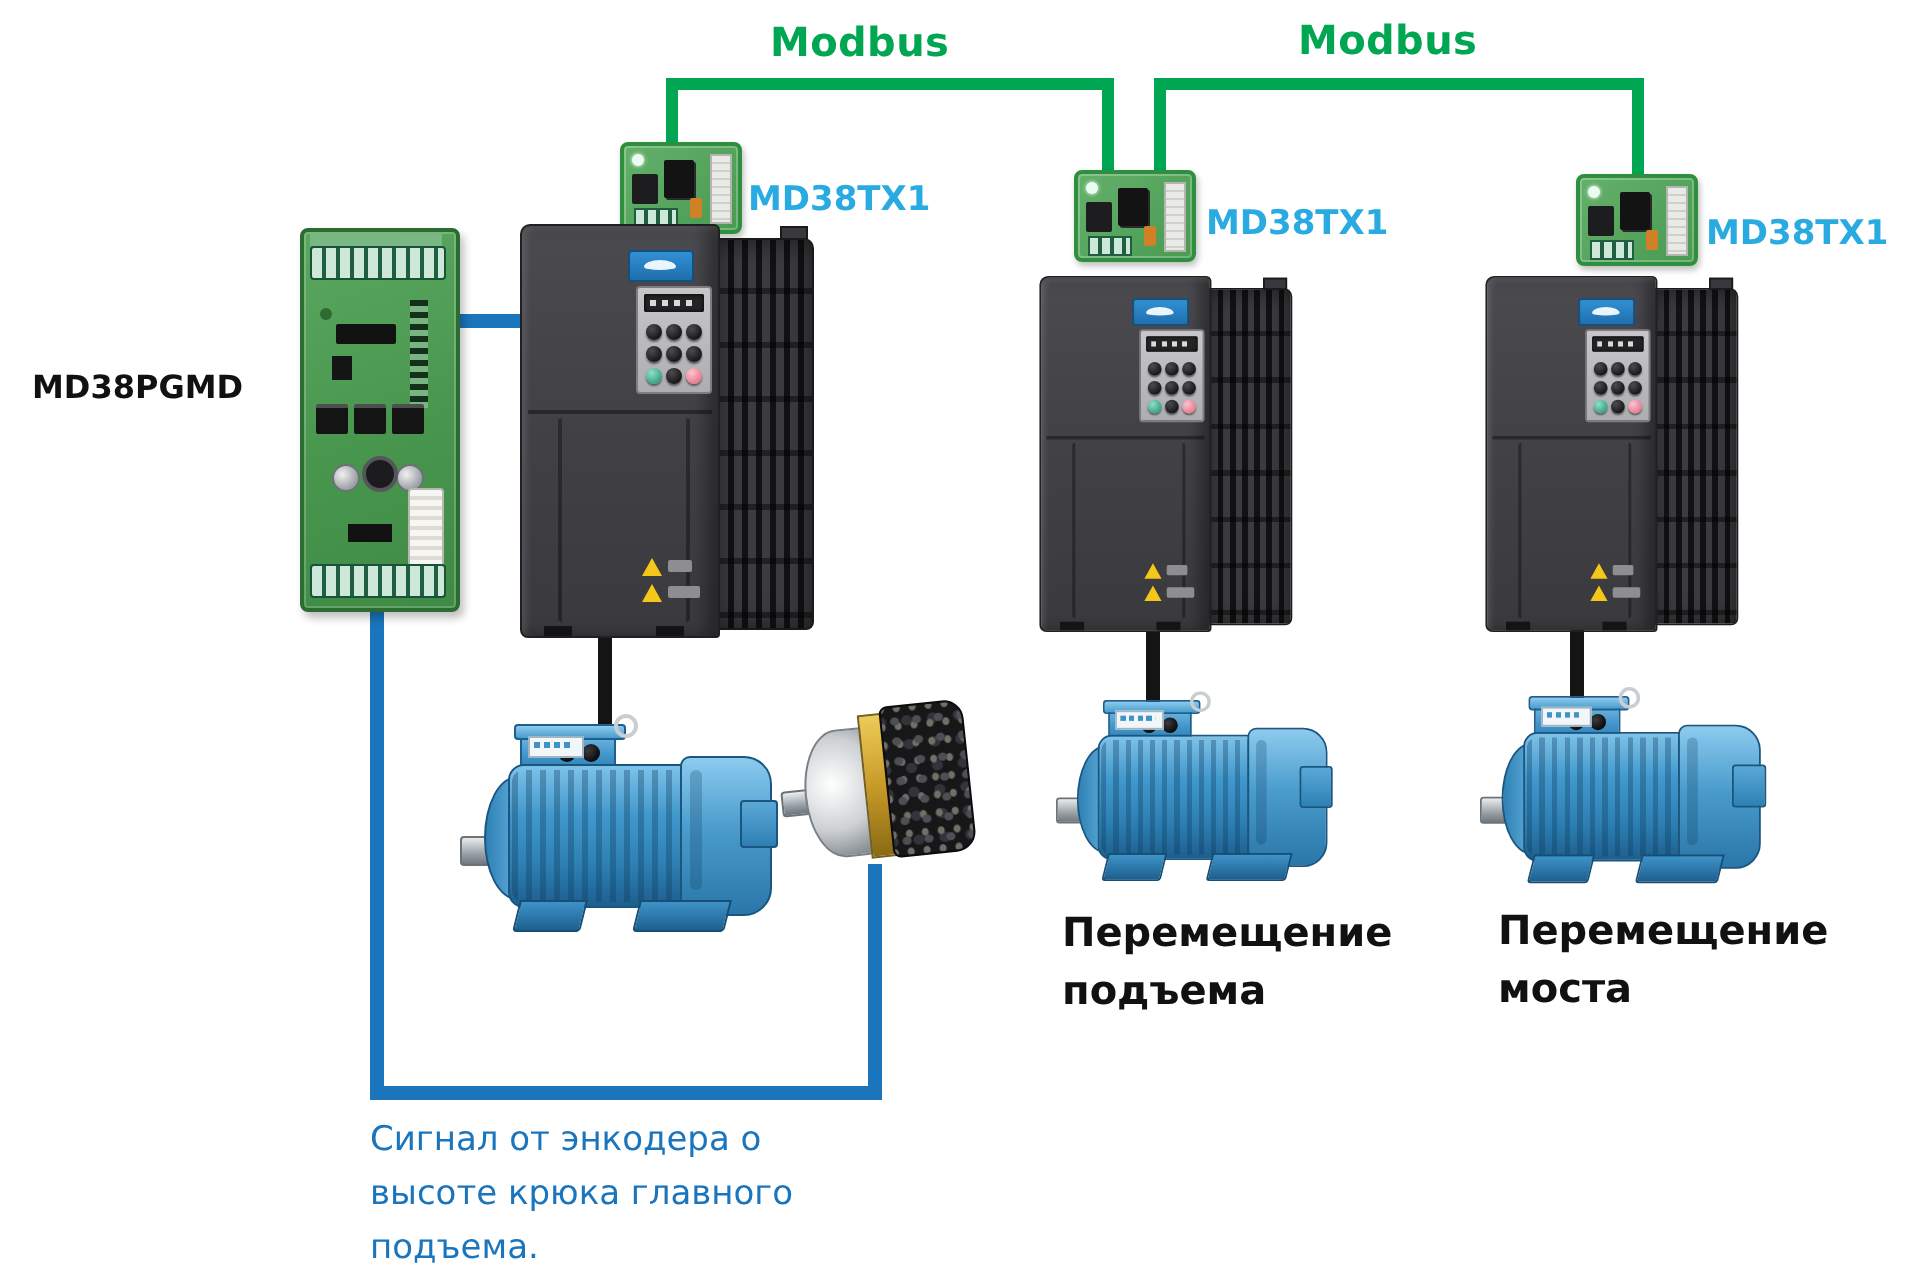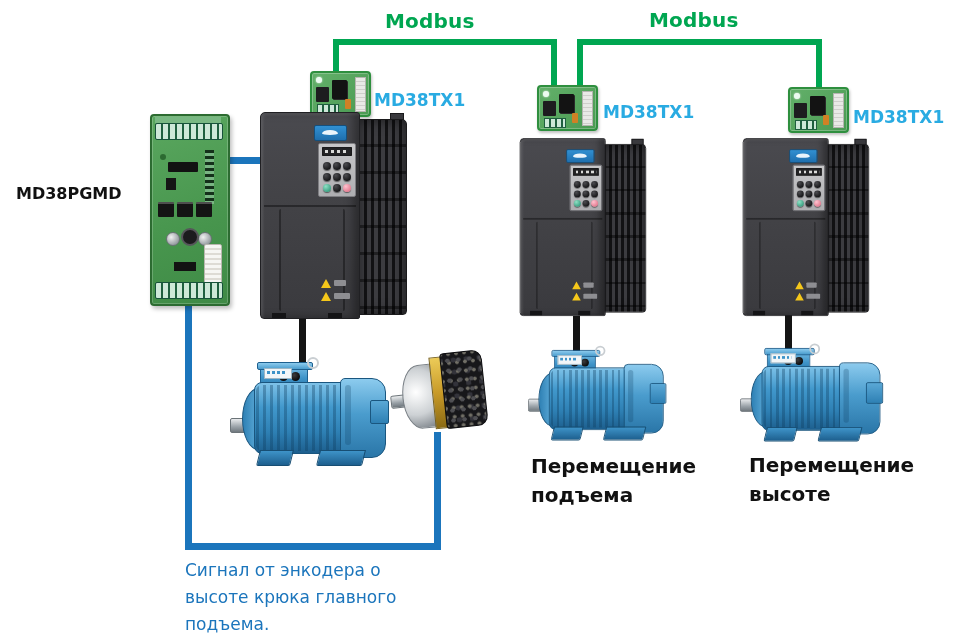--- a/index.html
+++ b/index.html
@@ -321,17 +321,17 @@
   </div>
 
   <div class="abs encoder" style="left:390px;top:353px">
     <div class="e-shaft"></div>
     <div class="e-front"></div>
     <div class="e-gold"></div>
     <div class="e-rear"></div>
   </div>
 
   <div class="abs motor-label" style="left:531px;top:452px;width:165px">Перемещение подъема</div>
-  <div class="abs motor-label" style="left:749px;top:451px;width:165px">Перемещение высоте</div>
+  <div class="abs motor-label" style="left:749px;top:451px;width:165px">Перемещение моста</div>
 
   <div class="abs note-label" style="left:185px;top:557px">Сигнал от энкодера о высоте крюка главного подъема.</div>
 
 </div>
 
 </body></html>

